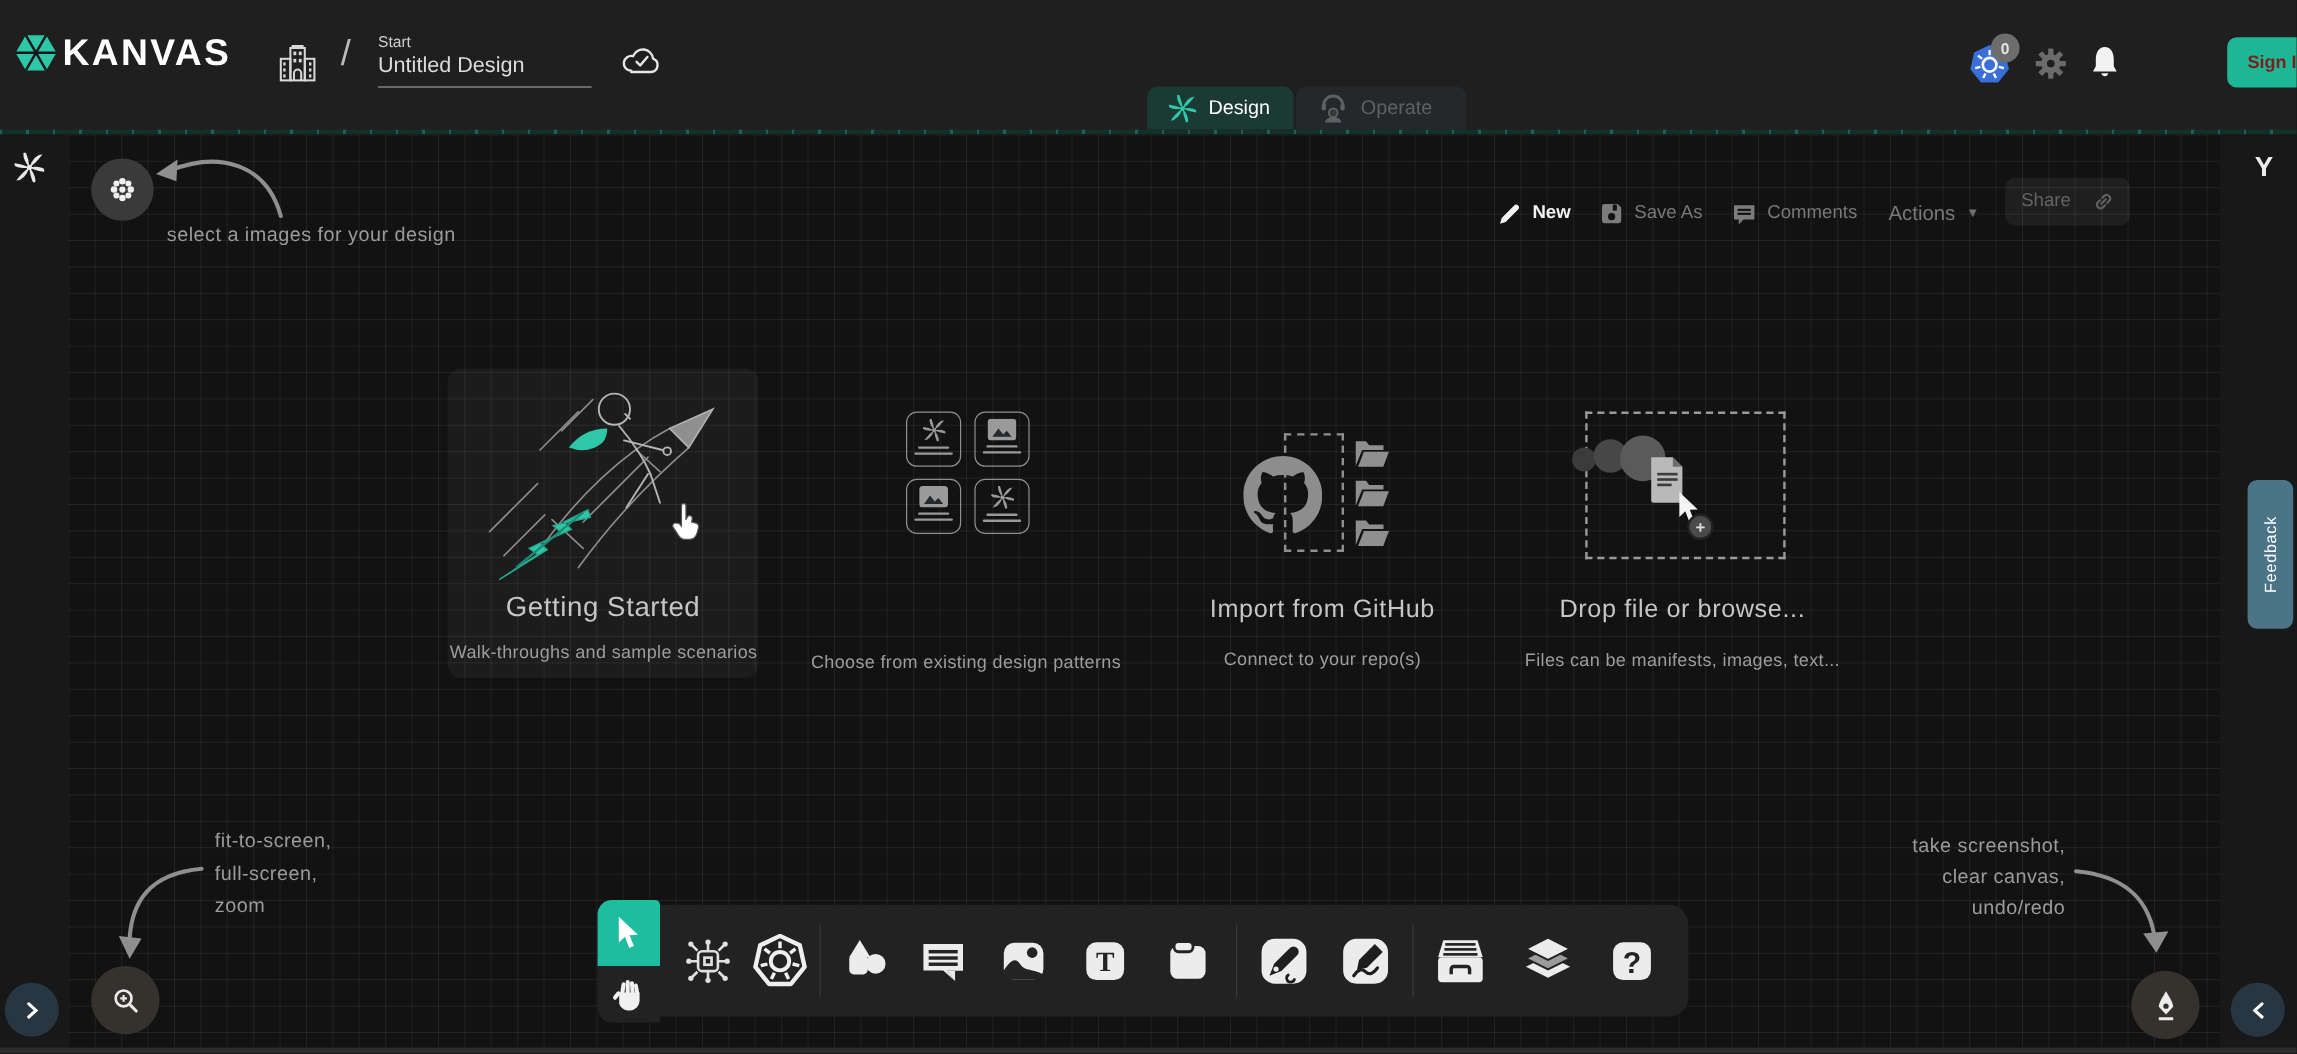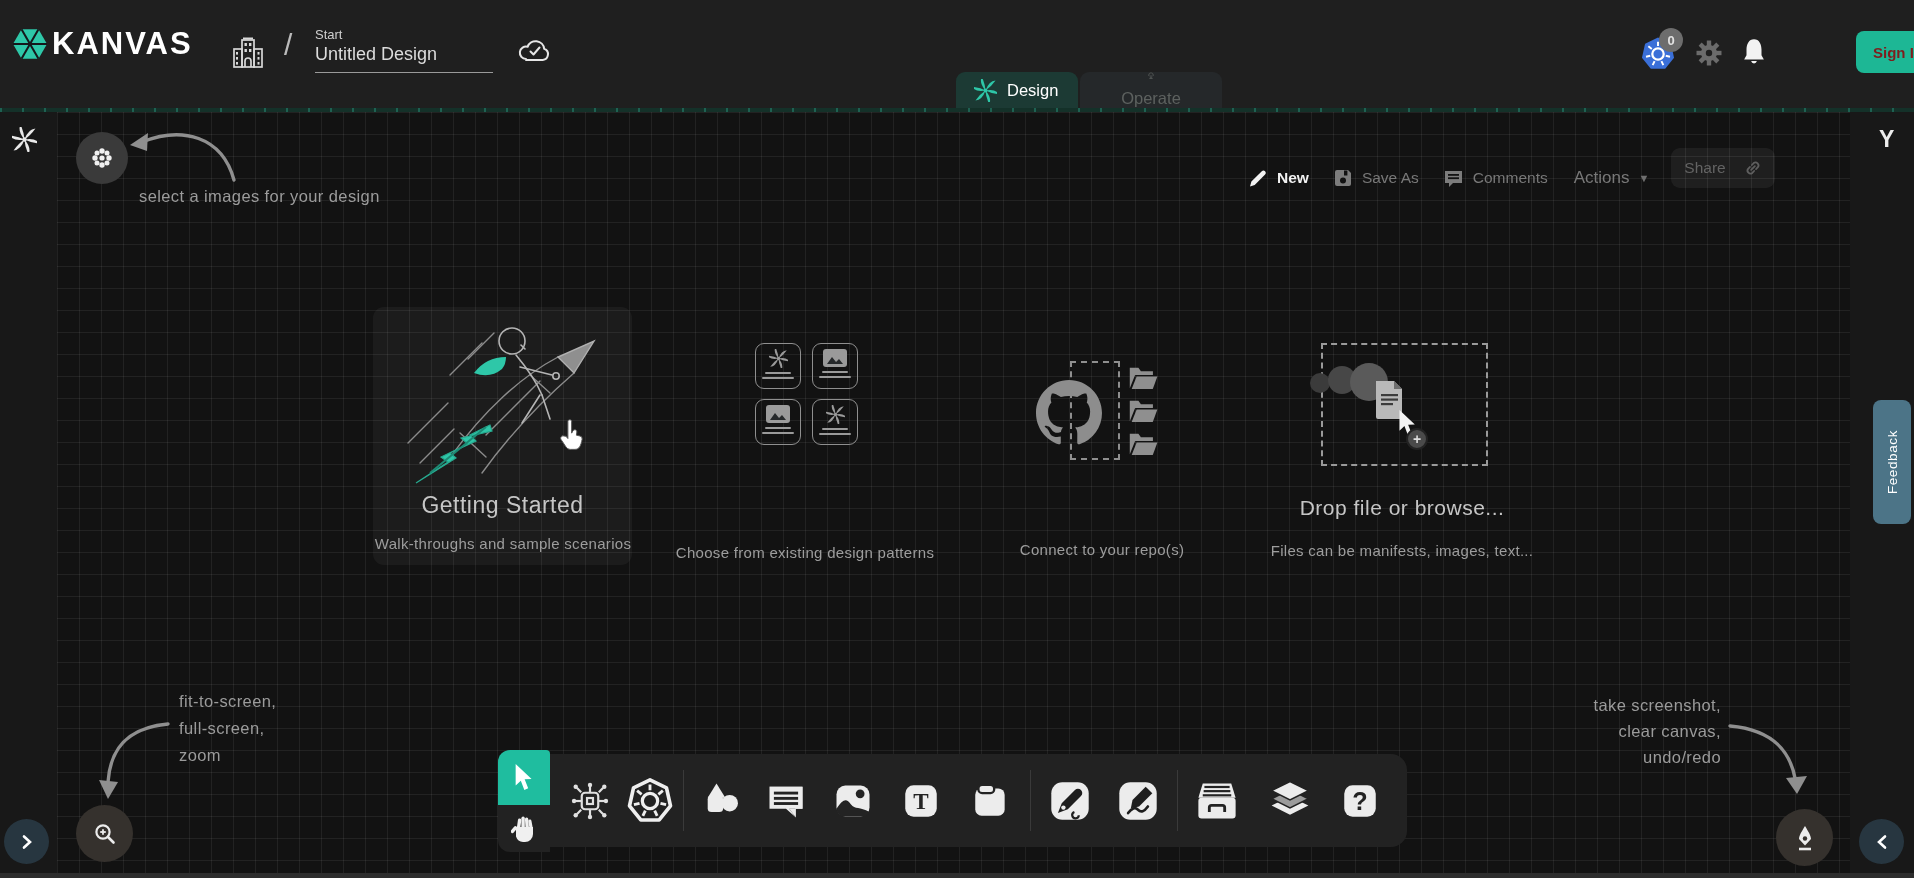--- a/index.html
+++ b/index.html
@@ -17,21 +17,21 @@
       font-family:"Liberation Sans","DejaVu Sans",sans-serif;}
   .signin-btn{position:absolute;left:1856px;top:31px;width:84px;height:42px;background:#1db795;border:none;
       border-radius:8px;color:#7f1d1d;font-size:15px;font-weight:bold;cursor:pointer;
       font-family:"Liberation Sans","DejaVu Sans",sans-serif;}
   .badge{position:absolute;left:1659px;top:28px;width:24px;height:24px;border-radius:50%;background:#6d6d6d;
       color:#e3e3e3;font-size:13px;font-weight:bold;display:flex;align-items:center;justify-content:center;}
   
   .tab{position:absolute;top:72px;height:36px;display:flex;align-items:center;gap:10px;
       padding:0 18px;border-radius:9px 9px 0 0;font-size:16.5px;box-sizing:border-box;}
   .tab-design{left:956px;width:122px;background:#1c3a34;color:#fff;text-align:center;}
-  .tab-operate{left:1080px;width:142px;background:#25282a;color:#5d615f;flex-direction:column;}
+  .tab-operate{left:1080px;width:142px;background:#25282a;color:#5d615f;}
   
   .topline{position:absolute;left:0;top:108px;width:1914px;height:4px;background:#143129;
       background-image:repeating-linear-gradient(to right,#1e6152 0 2px,transparent 2px 22px);}
   .canvas-region{position:absolute;left:0;top:112px;width:1914px;height:761px;background:#181818;}
   .grid{position:absolute;left:57px;top:112px;width:1793px;height:761px;background:#121212;
       background-image:linear-gradient(to right,rgba(255,255,255,.065) 1px,transparent 1px),
                        linear-gradient(to bottom,rgba(255,255,255,.065) 1px,transparent 1px);
       background-size:22px 22px;}
   .statusbar{position:absolute;left:0;top:873px;width:1914px;height:5px;background:#2d2d2d;}
   .hint{color:#9b9b9b;font-size:16.5px;letter-spacing:.4px;}
@@ -353,20 +353,21 @@
     </svg>
   <svg class="abs" style="left:1128px;top:366px;color:#8f8f8f" width="31" height="24">
     <use href="#sym-folder" width="31" height="24" fill="currentColor"></use>
     </svg>
   <svg class="abs" style="left:1128px;top:399px;color:#8f8f8f" width="31" height="24">
     <use href="#sym-folder" width="31" height="24" fill="currentColor"></use>
     </svg>
   <svg class="abs" style="left:1128px;top:432px;color:#8f8f8f" width="31" height="24">
     <use href="#sym-folder" width="31" height="24" fill="currentColor"></use>
     </svg>
+  <div class="card-title" style="left:952px;top:496px;width:300px">Import from GitHub</div>
   <div class="card-sub" style="left:952px;top:541px;width:300px">Connect to your repo(s)</div>
 
   <div class="dashed" style="left:1321px;top:343px;width:167px;height:123px;border-color:#9a9a9a"></div>
   <div class="abs" style="left:1310px;top:373px;width:20px;height:20px;border-radius:50%;background:#3b3b3b"></div>
   <div class="abs" style="left:1328px;top:366px;width:28px;height:28px;border-radius:50%;background:#474747"></div>
   <div class="abs" style="left:1350px;top:363px;width:38px;height:38px;border-radius:50%;background:#5a5a5a"></div>
   <svg class="abs" style="left:1374px;top:379px" width="32" height="42" viewBox="0 0 32 42">
     <path d="M2 2 h18 l8 8 v28 a2 2 0 0 1-2 2 H4 a2 2 0 0 1-2-2 Z" fill="#b9b9b9"></path>
     <path d="M20 2 l8 8 h-8 Z" fill="#6e6e6e"></path>
     <rect x="7" y="15" width="17" height="2.2" fill="#3c3c3c"></rect>

